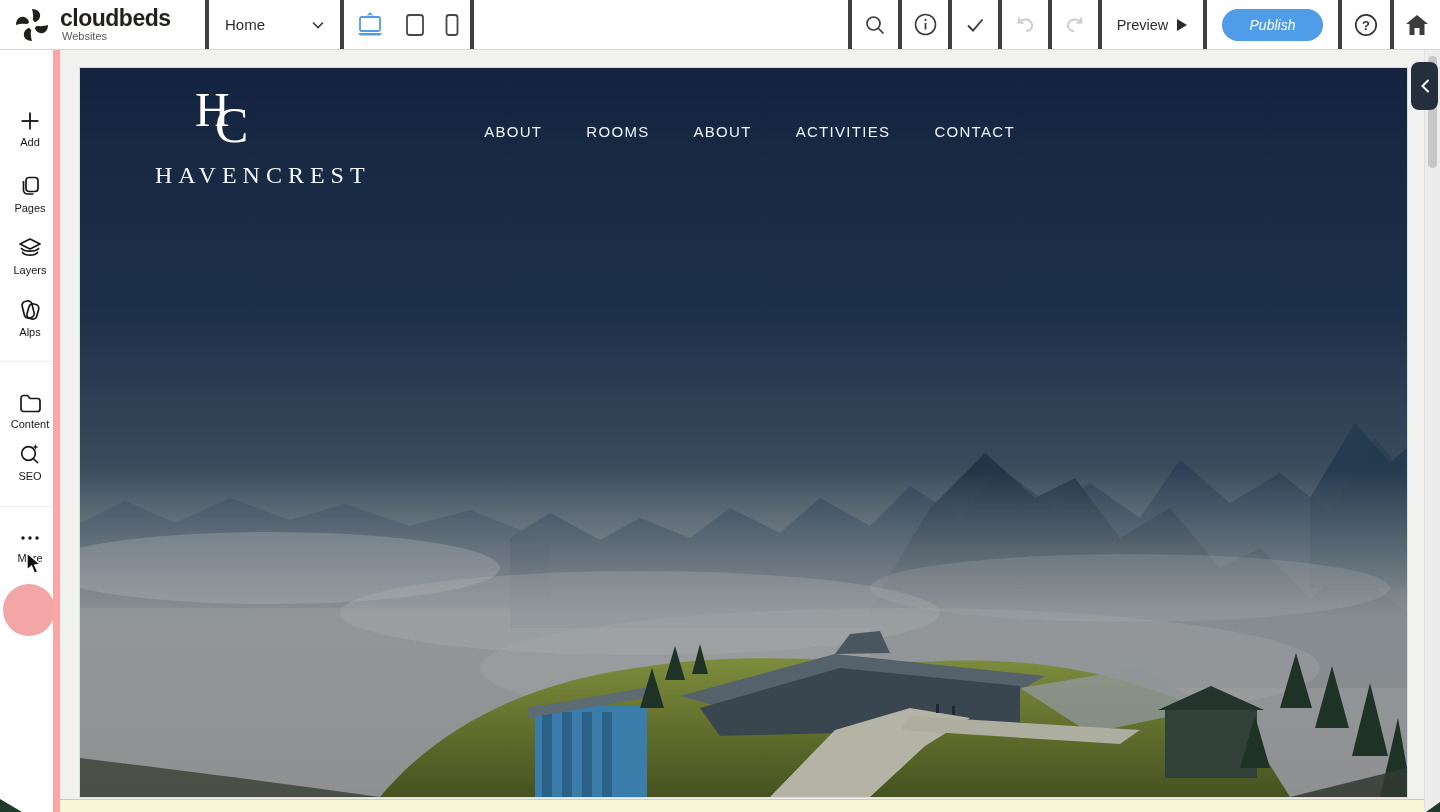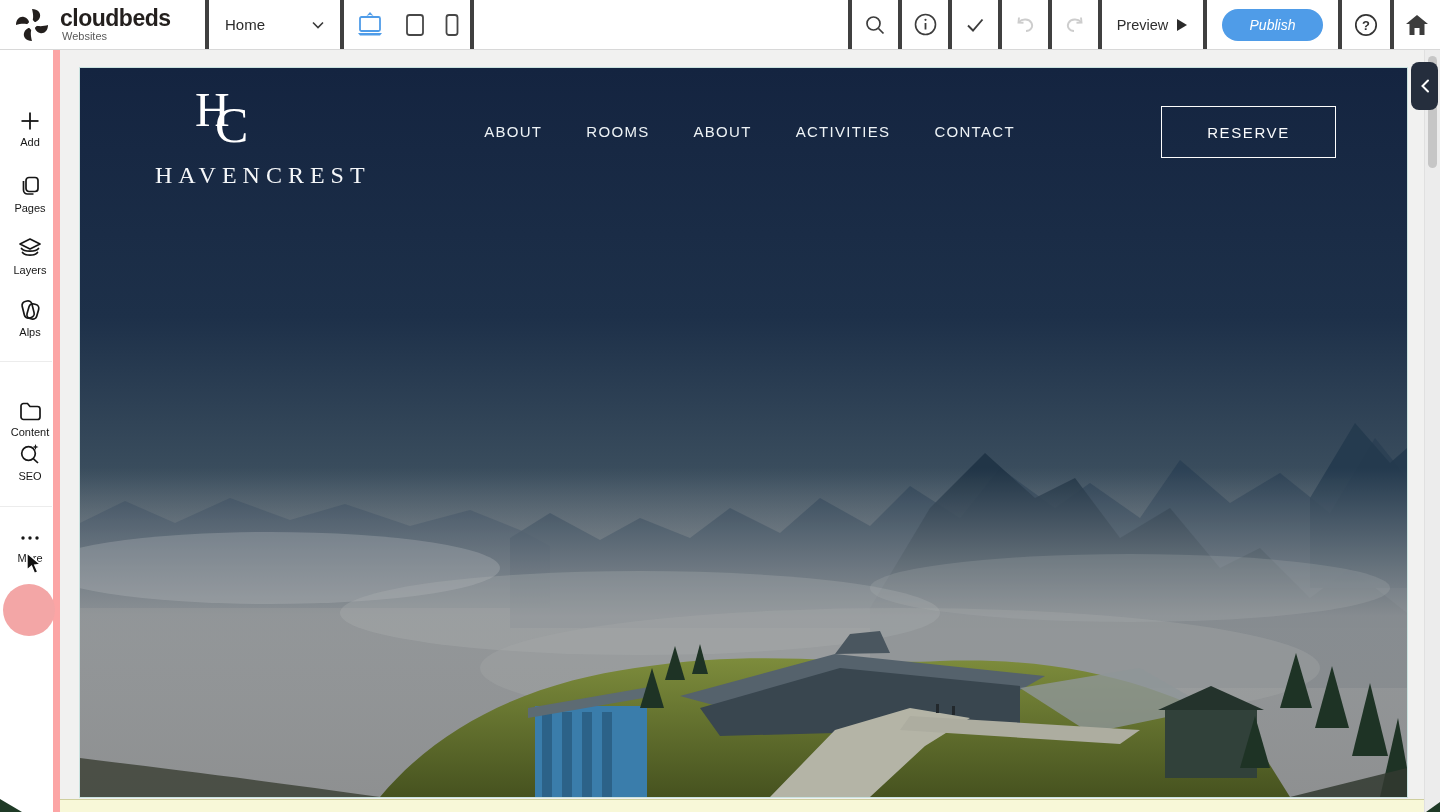--- a/index.html
+++ b/index.html
@@ -210,21 +210,21 @@
   <div class="side-item" style="top:248px">
     <svg width="26" height="24" viewBox="0 0 26 24">
       <rect x="6" y="3" width="10" height="17" rx="4" fill="none" stroke="#161616" stroke-width="1.7" transform="rotate(-14 11 11)"></rect>
       <rect x="11" y="6" width="10" height="15" rx="4" fill="none" stroke="#161616" stroke-width="1.7" transform="rotate(16 16 13)"></rect>
     </svg>
     <span class="side-label">Alps</span>
   </div>
 
   <div class="side-div" style="top:311px"></div>
 
-  <div class="side-item" style="top:350px">
+  <div class="side-item" style="top:342px">
     <svg width="24" height="22" viewBox="0 0 24 22">
       <path d="M3 6 a2.5 2.5 0 0 1 2.5-2.5 h4 l2.5 3 h7.5 a2.5 2.5 0 0 1 2.5 2.5 v8 a2.5 2.5 0 0 1 -2.5 2.5 h-14 a2.5 2.5 0 0 1 -2.5-2.5 Z" fill="none" stroke="#161616" stroke-width="1.7"></path>
     </svg>
     <span class="side-label">Content</span>
   </div>
 
   <div class="side-item" style="top:392px">
     <svg width="24" height="24" viewBox="0 0 24 24">
       <circle cx="10.5" cy="11.5" r="6.8" fill="none" stroke="#161616" stroke-width="1.7"></circle>
       <line x1="15.5" y1="16.8" x2="20" y2="21" stroke="#161616" stroke-width="1.7"></line>
@@ -336,21 +336,20 @@
         </div>
         <div class="logo-word">HAVENCREST</div>
       </div>
       <nav class="site-nav">
         <span class="nav-item">ABOUT</span>
         <span class="nav-item">ROOMS</span>
         <span class="nav-item">ABOUT</span>
         <span class="nav-item">ACTIVITIES</span>
         <span class="nav-item">CONTACT</span>
       </nav>
-      <button class="reserve-btn">RESERVE</button>
     </div>
 
   </div>
 </div>
 
 <div class="next-section"></div>
 <div class="wedge wedge-left"></div>
 <div class="wedge wedge-right"></div>
 
 <div class="scrollbar">

